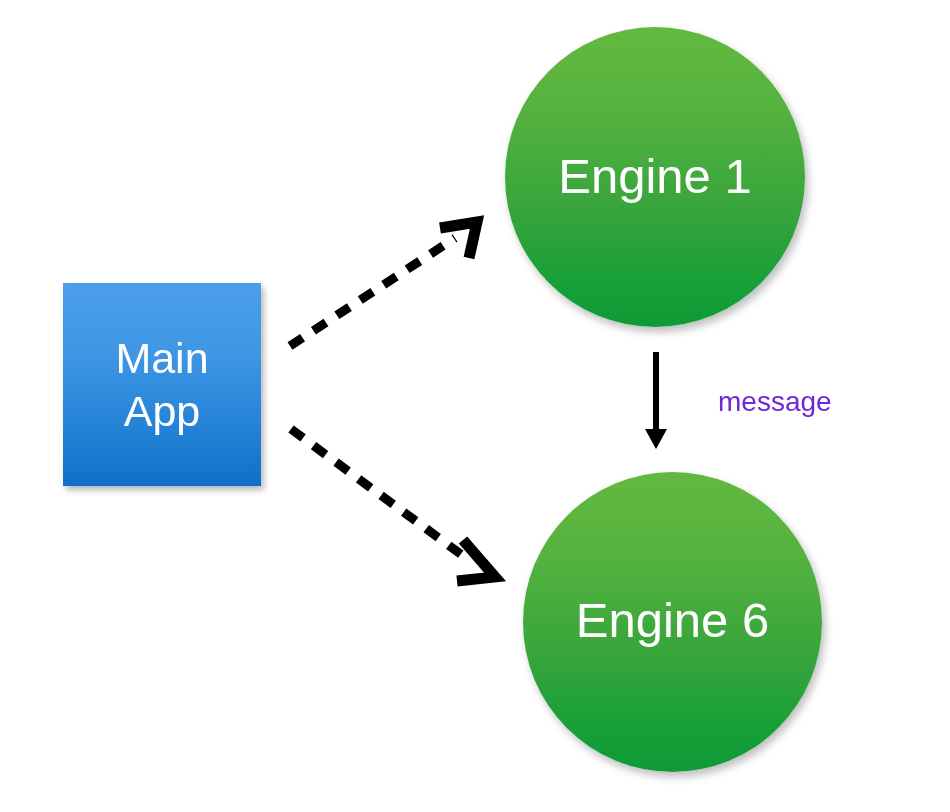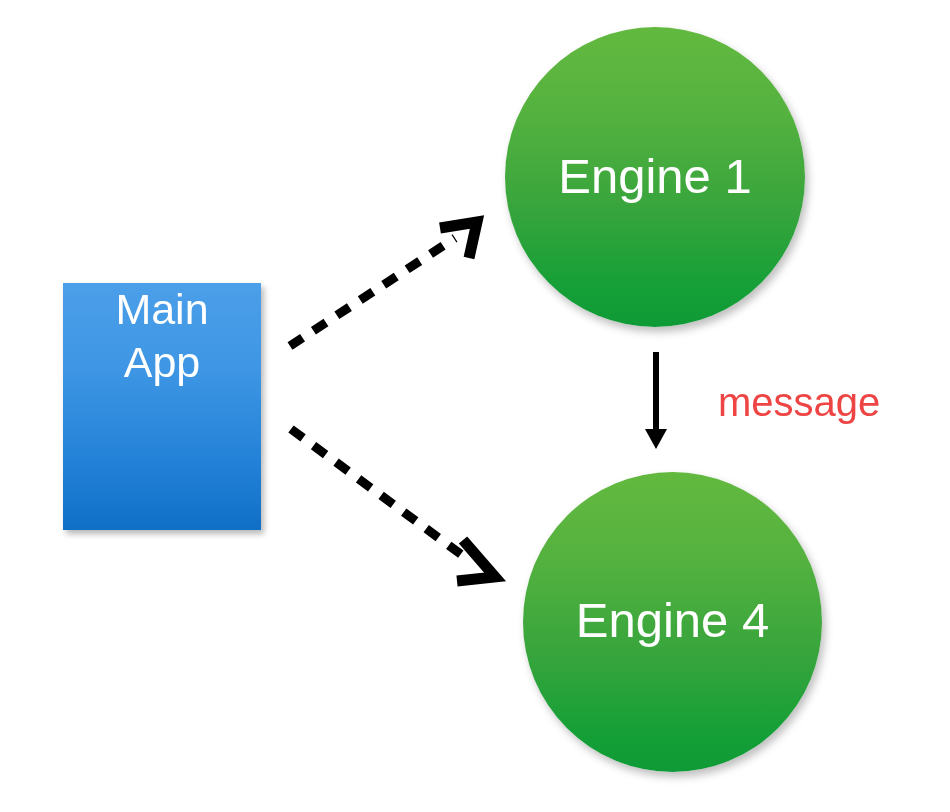--- a/index.html
+++ b/index.html
@@ -17,26 +17,27 @@
     background: #ffffff;
     overflow: hidden;
   }
 
   
   .app-box {
     position: absolute;
     left: 63px;
     top: 283px;
     width: 198px;
-    height: 247px;
+    height: 203px;
     background: linear-gradient(to bottom, #4c9fe9 0%, #3e96e4 35%, #2180d6 75%, #0f6fc6 100%);
     box-shadow: 3px 4px 6px rgba(0,0,0,0.28);
     display: flex;
     flex-direction: column;
     align-items: center;
+    justify-content: center;
     box-sizing: border-box;
   }
   .app-box .label {
     color: #ffffff;
     font-size: 43px;
     line-height: 53px;
     text-align: center;
     letter-spacing: 0px;
     white-space: pre-line;
     font-weight: 400;
@@ -83,43 +84,43 @@
     width: 950px;
     height: 812px;
     pointer-events: none;
   }
 
   
   .message-label {
     position: absolute;
     left: 718px;
     top: 385px;
-    color: #ef4444;
-    font-size: 40px;
+    color: #6d28d9;
+    font-size: 28px;
     line-height: 34px;
     white-space: nowrap;
     font-weight: 400;
   }
 </style>
 </head>
 <body>
 
 <div id="canvas">
 
   <div class="app-box" id="main-app">
     <div class="label">Main
 App</div>
   </div>
 
   <div class="engine" id="engine-1">
     <div class="label">Engine 1</div>
   </div>
 
   <div class="engine" id="engine-2">
-    <div class="label">Engine 4</div>
+    <div class="label">Engine 6</div>
   </div>
 
   <svg id="arrows" viewBox="0 0 950 812" width="950" height="812">
 
     <g>
       <line x1="290" y1="346" x2="455" y2="238" stroke="#000000" stroke-width="9" stroke-dasharray="15 13" stroke-linecap="butt"></line>
       <path d="M 440 228 L 477 222 L 469 258" fill="none" stroke="#000000" stroke-width="11" stroke-linejoin="miter" stroke-linecap="butt"></path>
     </g>
 
     <g>

